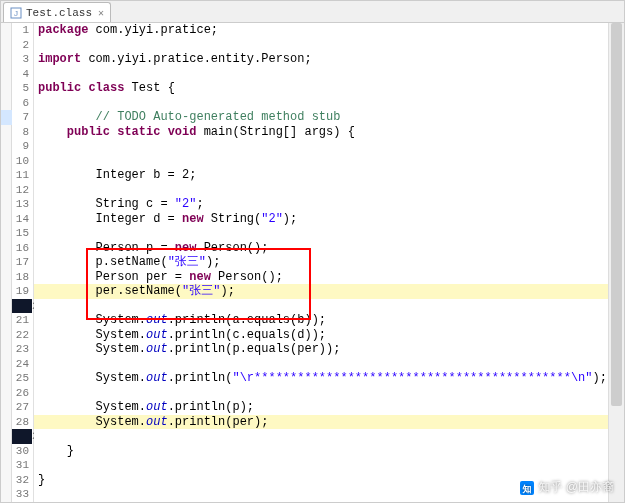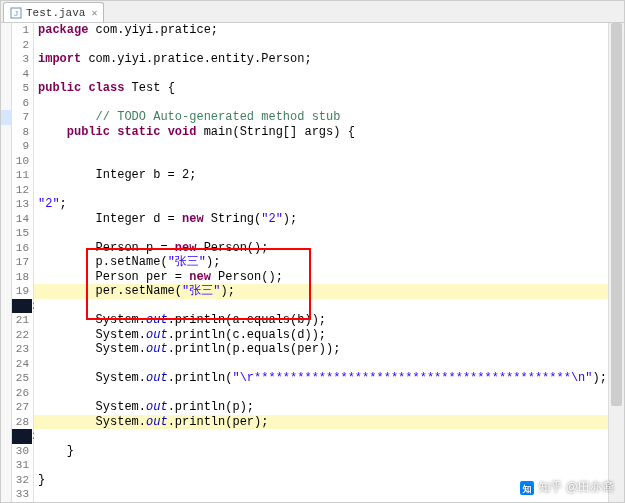--- a/index.html
+++ b/index.html
@@ -144,21 +144,21 @@
 <body>
 
 <div class="tab-bar">
   <div class="tab">
     <span class="file-icon">
       <svg viewBox="0 0 12 12" width="12" height="12">
         <rect x="1" y="1" width="10" height="10" fill="#fff" stroke="#6a8fc3" stroke-width="1"></rect>
         <text x="6" y="9" text-anchor="middle" font-size="8" fill="#6a8fc3" font-family="sans-serif">J</text>
       </svg>
     </span>
-    <span>Test.java</span>
+    <span>Test.class</span>
     <span class="close-icon">✕</span>
   </div>
 </div>
 
 <div class="editor">
   <div class="vbar">
     <div class="marker-line7"></div>
   </div>
   <div class="gutter" id="gutter">
       <div class="line">1</div>
@@ -201,21 +201,21 @@
       <div class="line"><span class="kw">import</span><span class="dfl"> com.yiyi.pratice.entity.Person;</span></div>
       <div class="line">&nbsp;</div>
       <div class="line"><span class="kw">public class</span><span class="dfl"> Test {</span></div>
       <div class="line">&nbsp;</div>
       <div class="line"><span class="dfl">        </span><span class="com">// TODO Auto-generated method stub</span></div>
       <div class="line"><span class="dfl">    </span><span class="kw">public static void</span><span class="dfl"> main(String[] args) {</span></div>
       <div class="line">&nbsp;</div>
       <div class="line">&nbsp;</div>
       <div class="line"><span class="dfl">        Integer b = 2;</span></div>
       <div class="line">&nbsp;</div>
-      <div class="line"><span class="str">"2"</span><span class="dfl">;</span></div>
+      <div class="line"><span class="dfl">        String c = </span><span class="str">"2"</span><span class="dfl">;</span></div>
       <div class="line"><span class="dfl">        Integer d = </span><span class="kw">new</span><span class="dfl"> String(</span><span class="str">"2"</span><span class="dfl">);</span></div>
       <div class="line">&nbsp;</div>
       <div class="line"><span class="dfl">        Person p = </span><span class="kw">new</span><span class="dfl"> Person();</span></div>
       <div class="line"><span class="dfl">        p.setName(</span><span class="str">"张三"</span><span class="dfl">);</span></div>
       <div class="line"><span class="dfl">        Person per = </span><span class="kw">new</span><span class="dfl"> Person();</span></div>
       <div class="line hl-line"><span class="dfl">        per.setName(</span><span class="str">"张三"</span><span class="dfl">);</span></div>
       <div class="line">&nbsp;</div>
       <div class="line"><span class="dfl">        System.</span><span class="fld">out</span><span class="dfl">.println(a.equals(b));</span></div>
       <div class="line"><span class="dfl">        System.</span><span class="fld">out</span><span class="dfl">.println(c.equals(d));</span></div>
       <div class="line"><span class="dfl">        System.</span><span class="fld">out</span><span class="dfl">.println(p.equals(per));</span></div>

